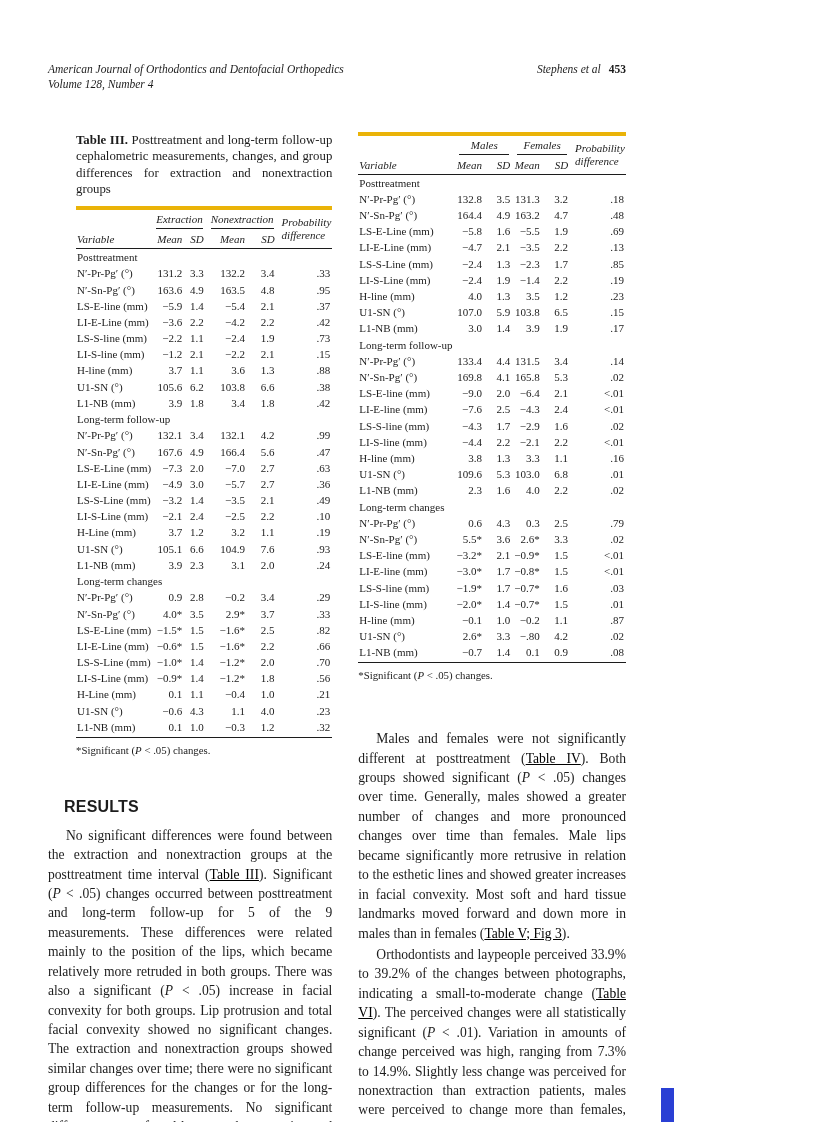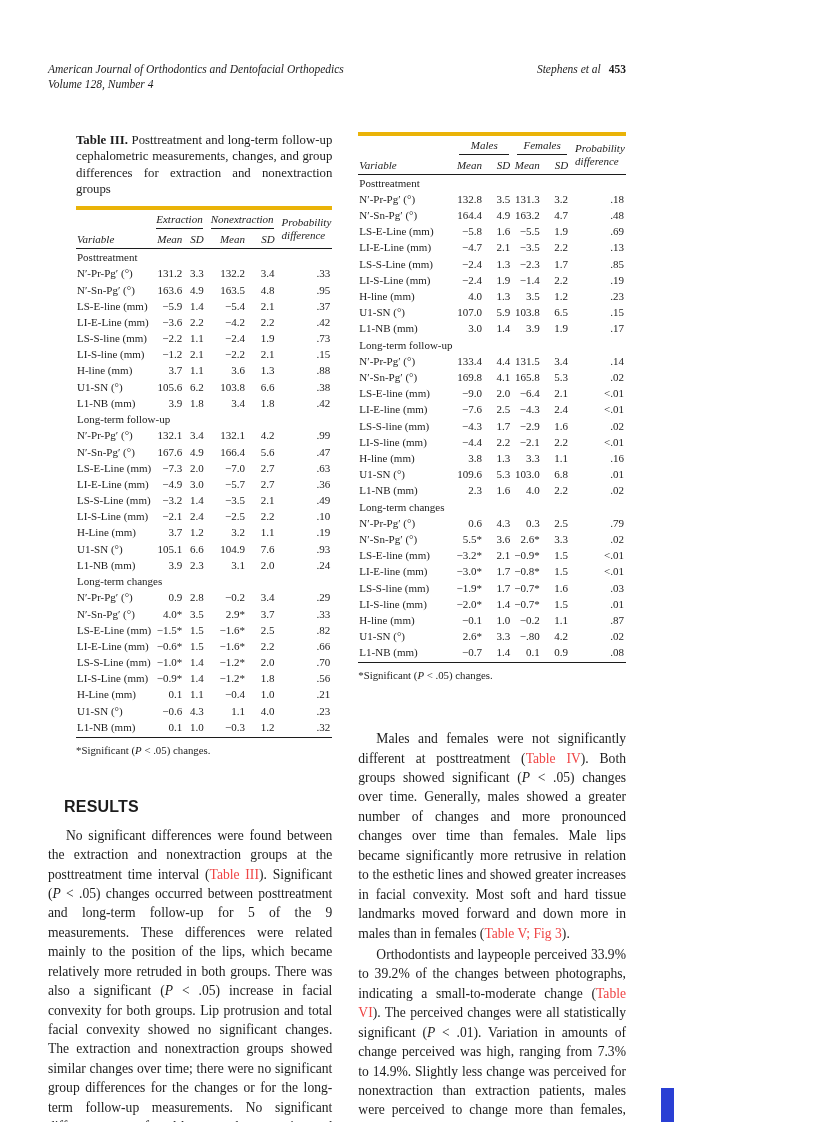--- a/index.html
+++ b/index.html
@@ -40,21 +40,21 @@
   tr.section-row td { text-align:left; padding-top:2px; }
   tbody tr:last-child td { border-bottom:1px solid #1c1c1c; padding-bottom:3px; }
   .tbl-footnote { font-size:10.8px; margin-top:6px; }
 
   
   .results-heading { font-family:"Liberation Sans", sans-serif; font-weight:bold; font-size:16px; margin:42px 0 10px 16px; letter-spacing:0.2px; }
   .body-par { font-size:13.6px; line-height:1.43; text-align:justify; text-indent:18px; }
   .body-par + .body-par { margin-top:2px; }
   .col-right .tblock { margin-bottom:48px; }
   .col-left .tblock { margin-bottom:0;margin-left:28px; }
-  .link { color:#ef4444; }
+  .link { color:#000000;text-decoration:underline; }
   .it { font-style:italic; }
 
   
   .corner-marker { position:absolute; right:36px; bottom:0; width:13px; height:34px; background:#2a3fd4; }
 </style>
 </head>
 <body>
 
 <div class="page">
 

